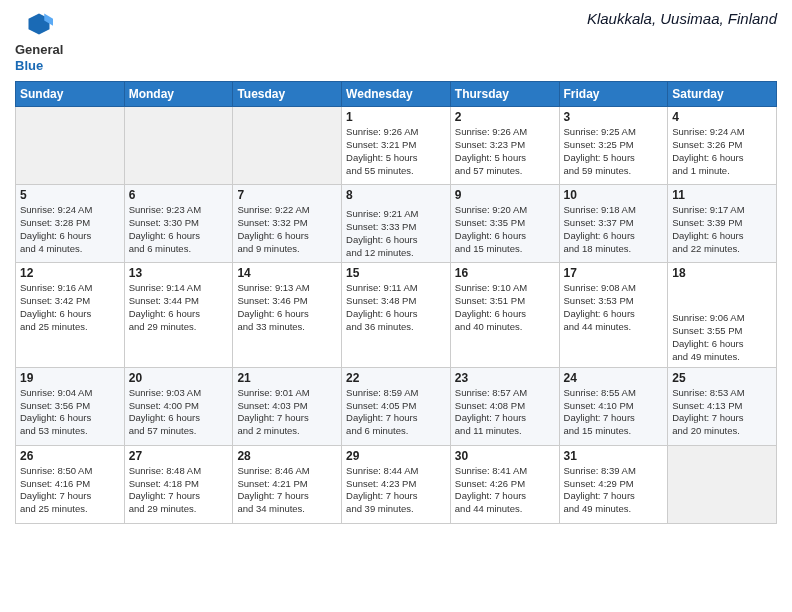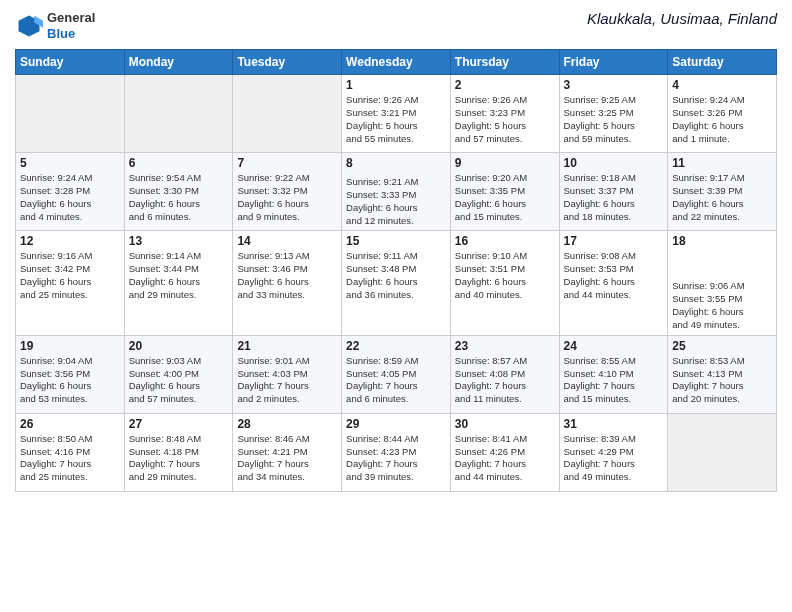--- a/index.html
+++ b/index.html
@@ -17,20 +17,21 @@
     .header-row {
       display: flex;
       justify-content: space-between;
       align-items: flex-start;
       margin-bottom: 8px;
     }
     .logo {
       display: flex;
       align-items: center;
       gap: 4px;
+      flex-direction: column;
     }
     .logo-icon {
       width: 28px;
       height: 28px;
     }
     .title-block {
       text-align: right;
     }
     .month-title {
       font-size: 32px;
@@ -155,21 +156,21 @@
         <tr>
           <td>
             <span class="day-num">5</span>
             <div class="day-info" style="white-space: pre-line;">Sunrise: 9:24 AM
 Sunset: 3:28 PM
 Daylight: 6 hours
 and 4 minutes.</div>
           </td>
           <td>
             <span class="day-num">6</span>
-            <div class="day-info" style="white-space: pre-line;">Sunrise: 9:54 AM
+            <div class="day-info" style="white-space: pre-line;">Sunrise: 9:23 AM
 Sunset: 3:30 PM
 Daylight: 6 hours
 and 6 minutes.</div>
           </td>
           <td>
             <span class="day-num">7</span>
             <div class="day-info" style="white-space: pre-line;">Sunrise: 9:22 AM
 Sunset: 3:32 PM
 Daylight: 6 hours
 and 9 minutes.</div>

